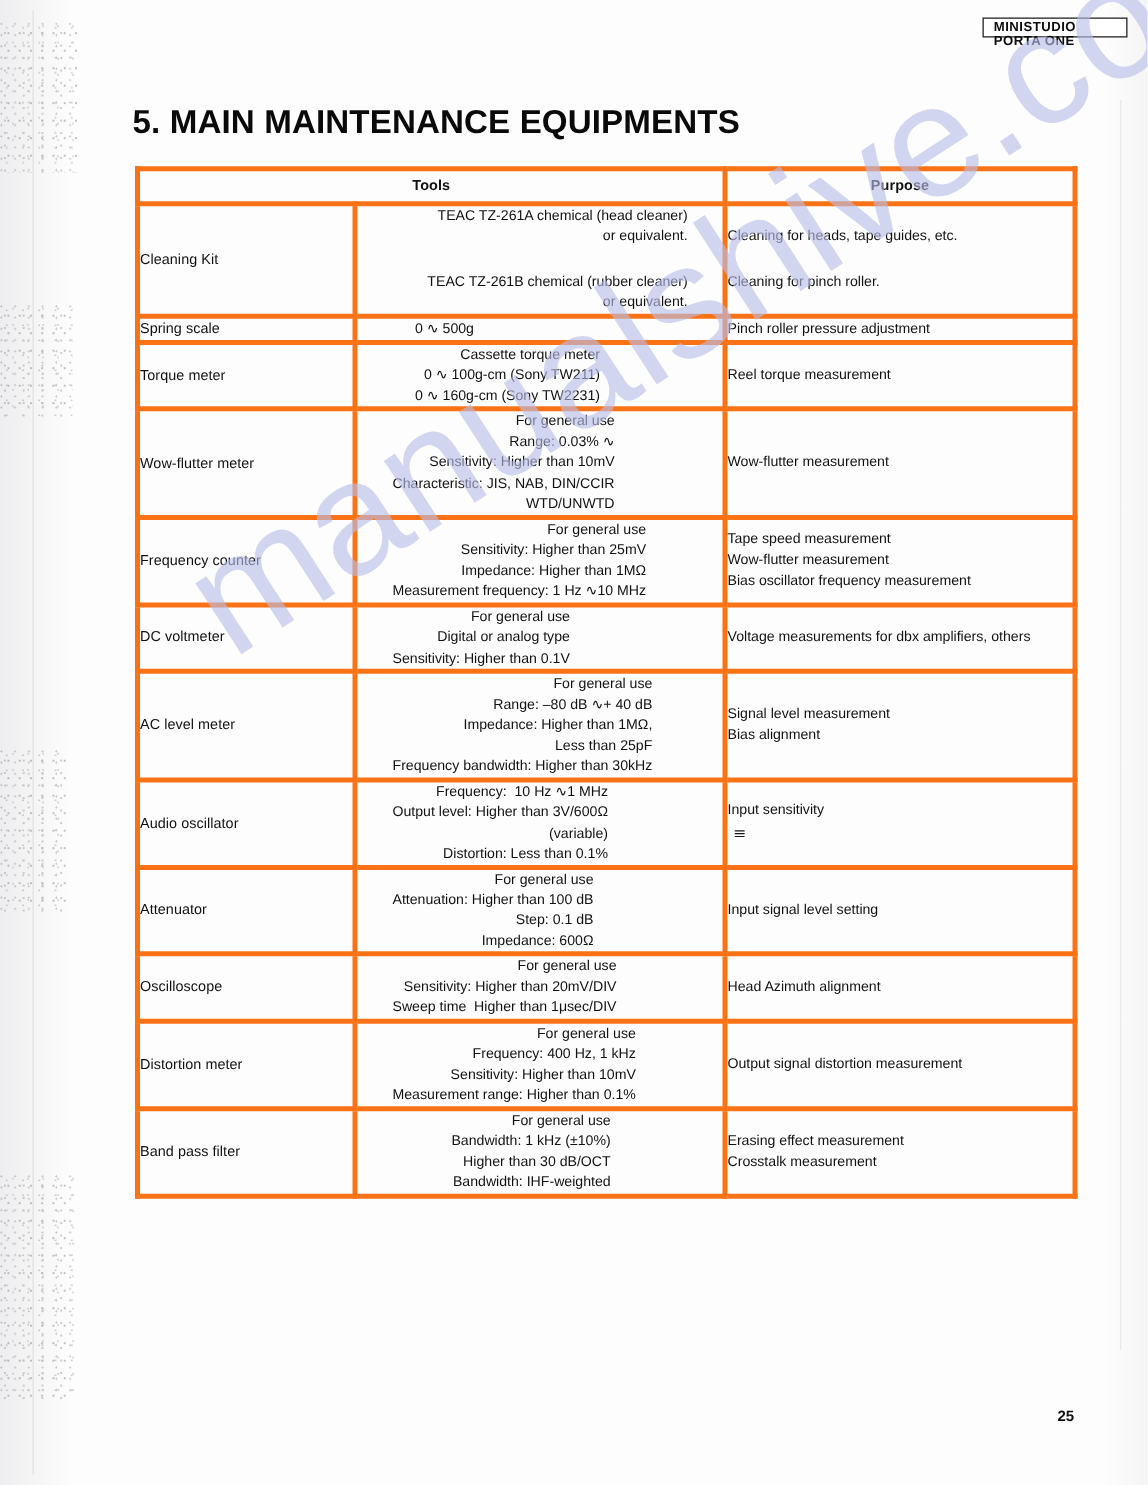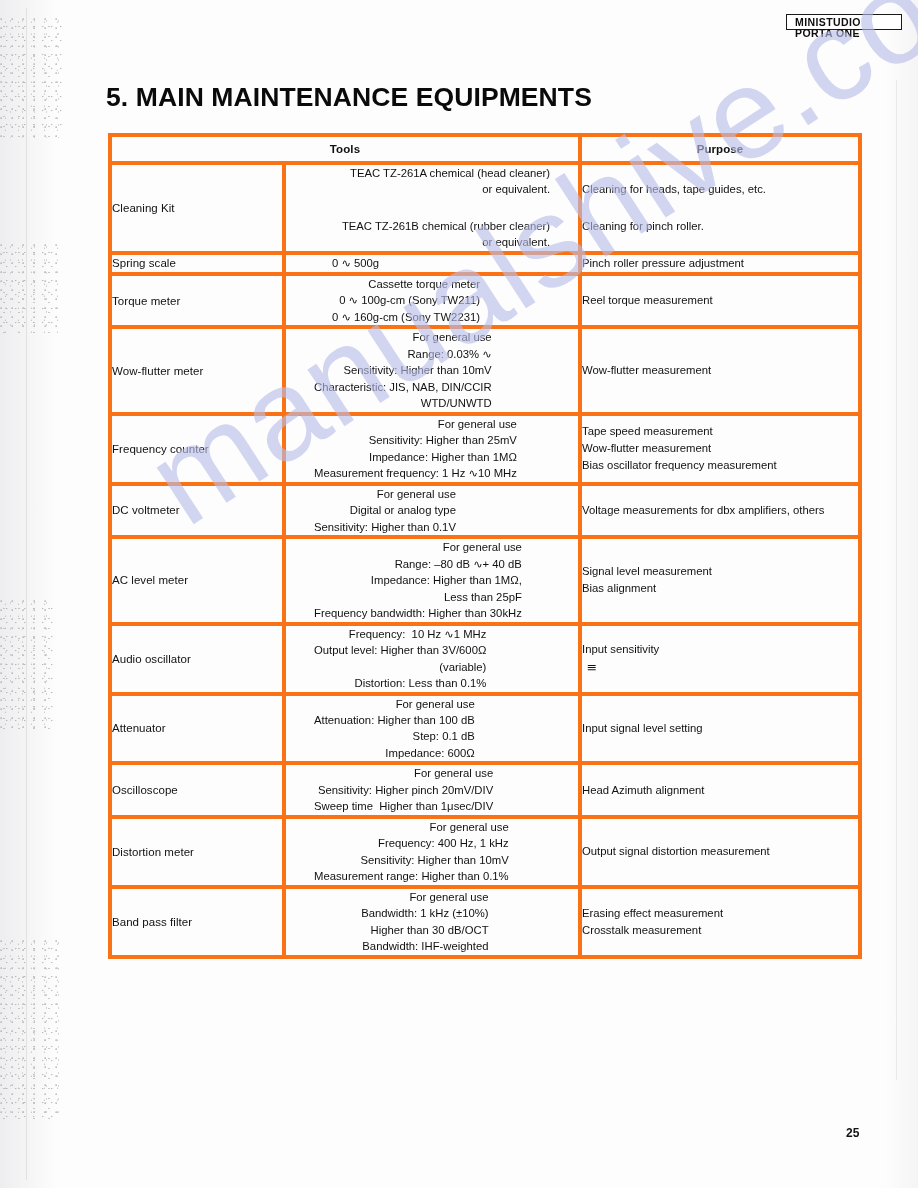--- a/index.html
+++ b/index.html
@@ -348,21 +348,21 @@
         <td class="purpose-cell">
           <div class="purpose-line">Input signal level setting</div>
         </td>
       </tr>
 
       <tr>
         <td class="tool-cell">Oscilloscope</td>
         <td class="spec-cell">
           <span class="indent-block wide">
             <span class="spec-line">For general use</span><br>
-            <span class="spec-line">Sensitivity: Higher pinch 20mV/DIV</span><br>
+            <span class="spec-line">Sensitivity: Higher than 20mV/DIV</span><br>
             <span class="spec-line">Sweep time  Higher than 1μsec/DIV</span>
           </span>
         </td>
         <td class="purpose-cell">
           <div class="purpose-line">Head Azimuth alignment</div>
         </td>
       </tr>
 
       <tr>
         <td class="tool-cell">Distortion meter</td>

